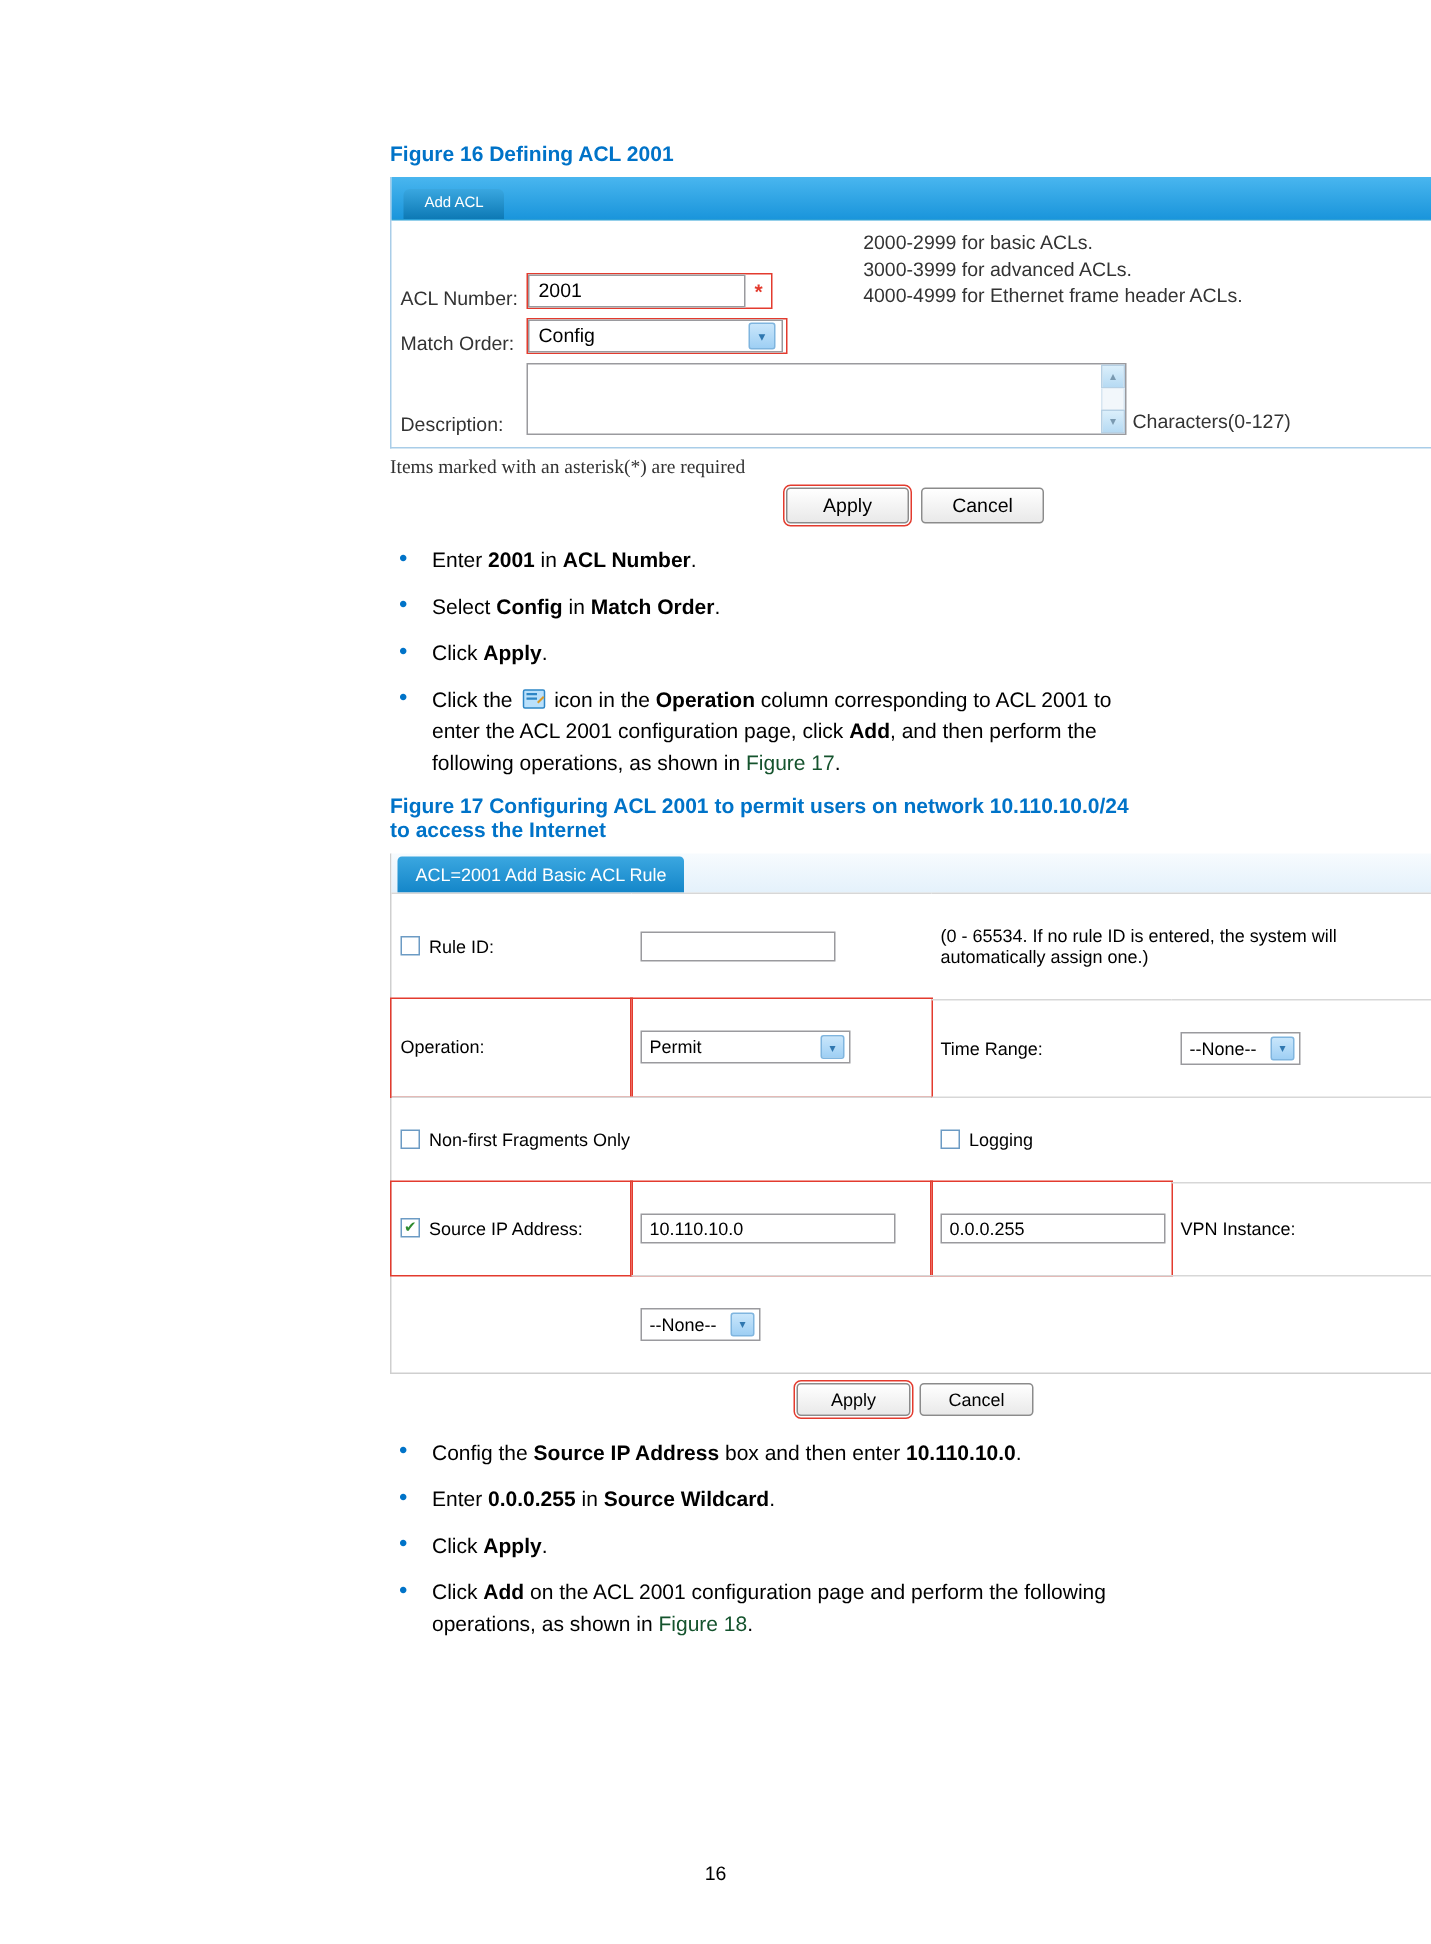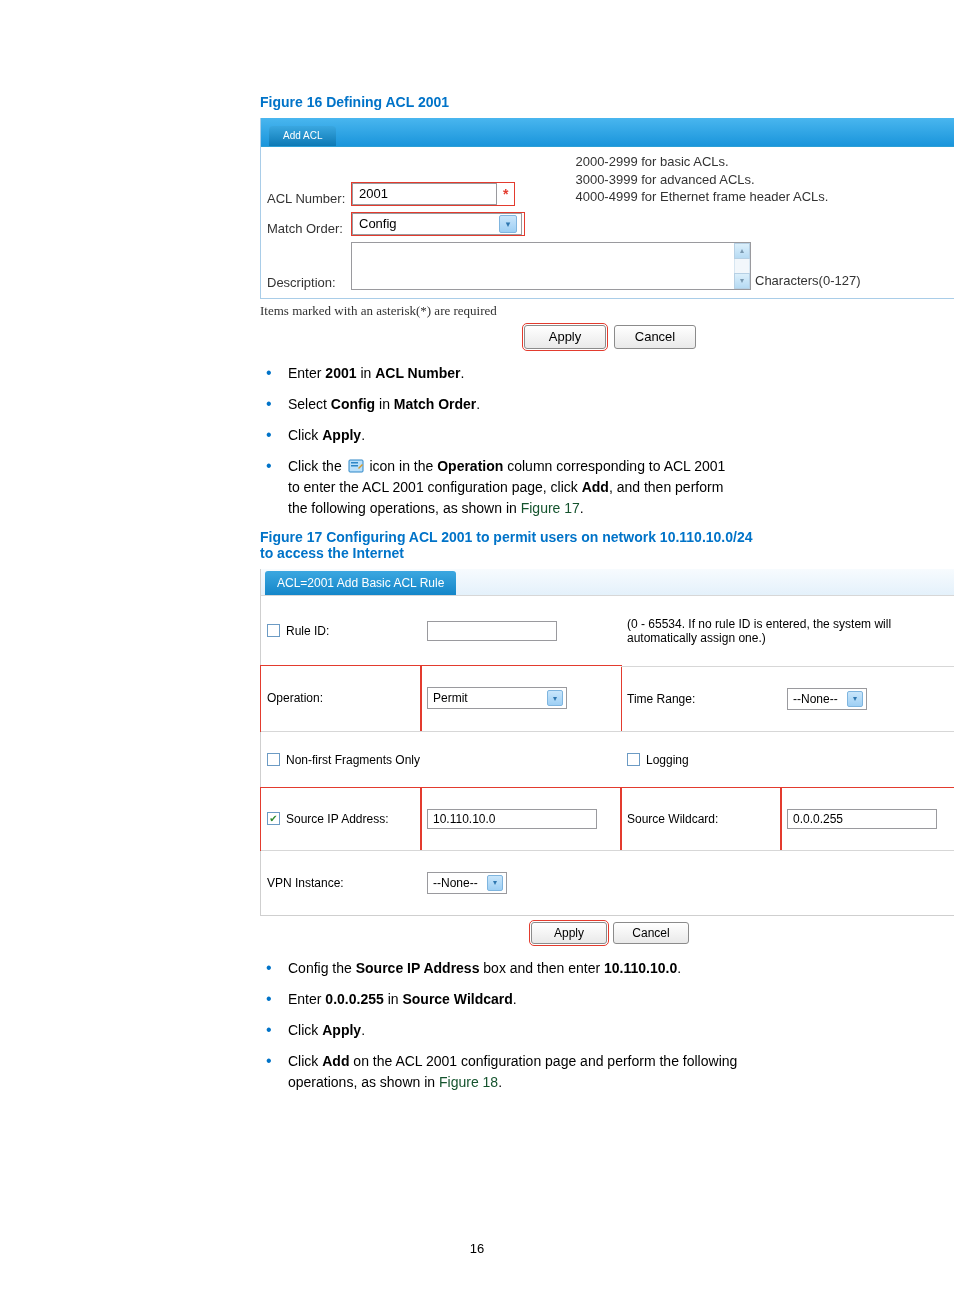--- a/index.html
+++ b/index.html
@@ -178,21 +178,21 @@
     justify-content: center;
     cursor: pointer;
   }
   .btn.outlined {
     outline: 1px solid #e33b2e;
     outline-offset: 1px;
   }
   ul.steps {
     list-style: none;
     padding: 0;
-    margin: 6px 16px 6px 0;
+    margin: 6px 0 6px 0;
   }
   ul.steps li {
     position: relative;
     padding-left: 28px;
     margin: 10px 0;
     line-height: 1.5;
   }
   ul.steps li::before {
     content: "•";
     position: absolute;
@@ -452,21 +452,20 @@
         <span>Logging</span>
       </div>
 
       <div class="red-cell">
         <span class="cb">✔</span>
         <span>Source IP Address:</span>
       </div>
       <div class="red-cell">
         <input class="mini-input" style="width: 170px;" value="10.110.10.0">
       </div>
-      <div class="red-cell">Source Wildcard:</div>
       <div class="red-cell">
         <input class="mini-input" style="width: 150px;" value="0.0.0.255">
       </div>
 
       <div>VPN Instance:</div>
       <div style="grid-column:2/5;">
         <span class="mini-select" style="width:70px;">
           <span>--None--</span>
           <span class="mini-arrow">▾</span>
         </span>

